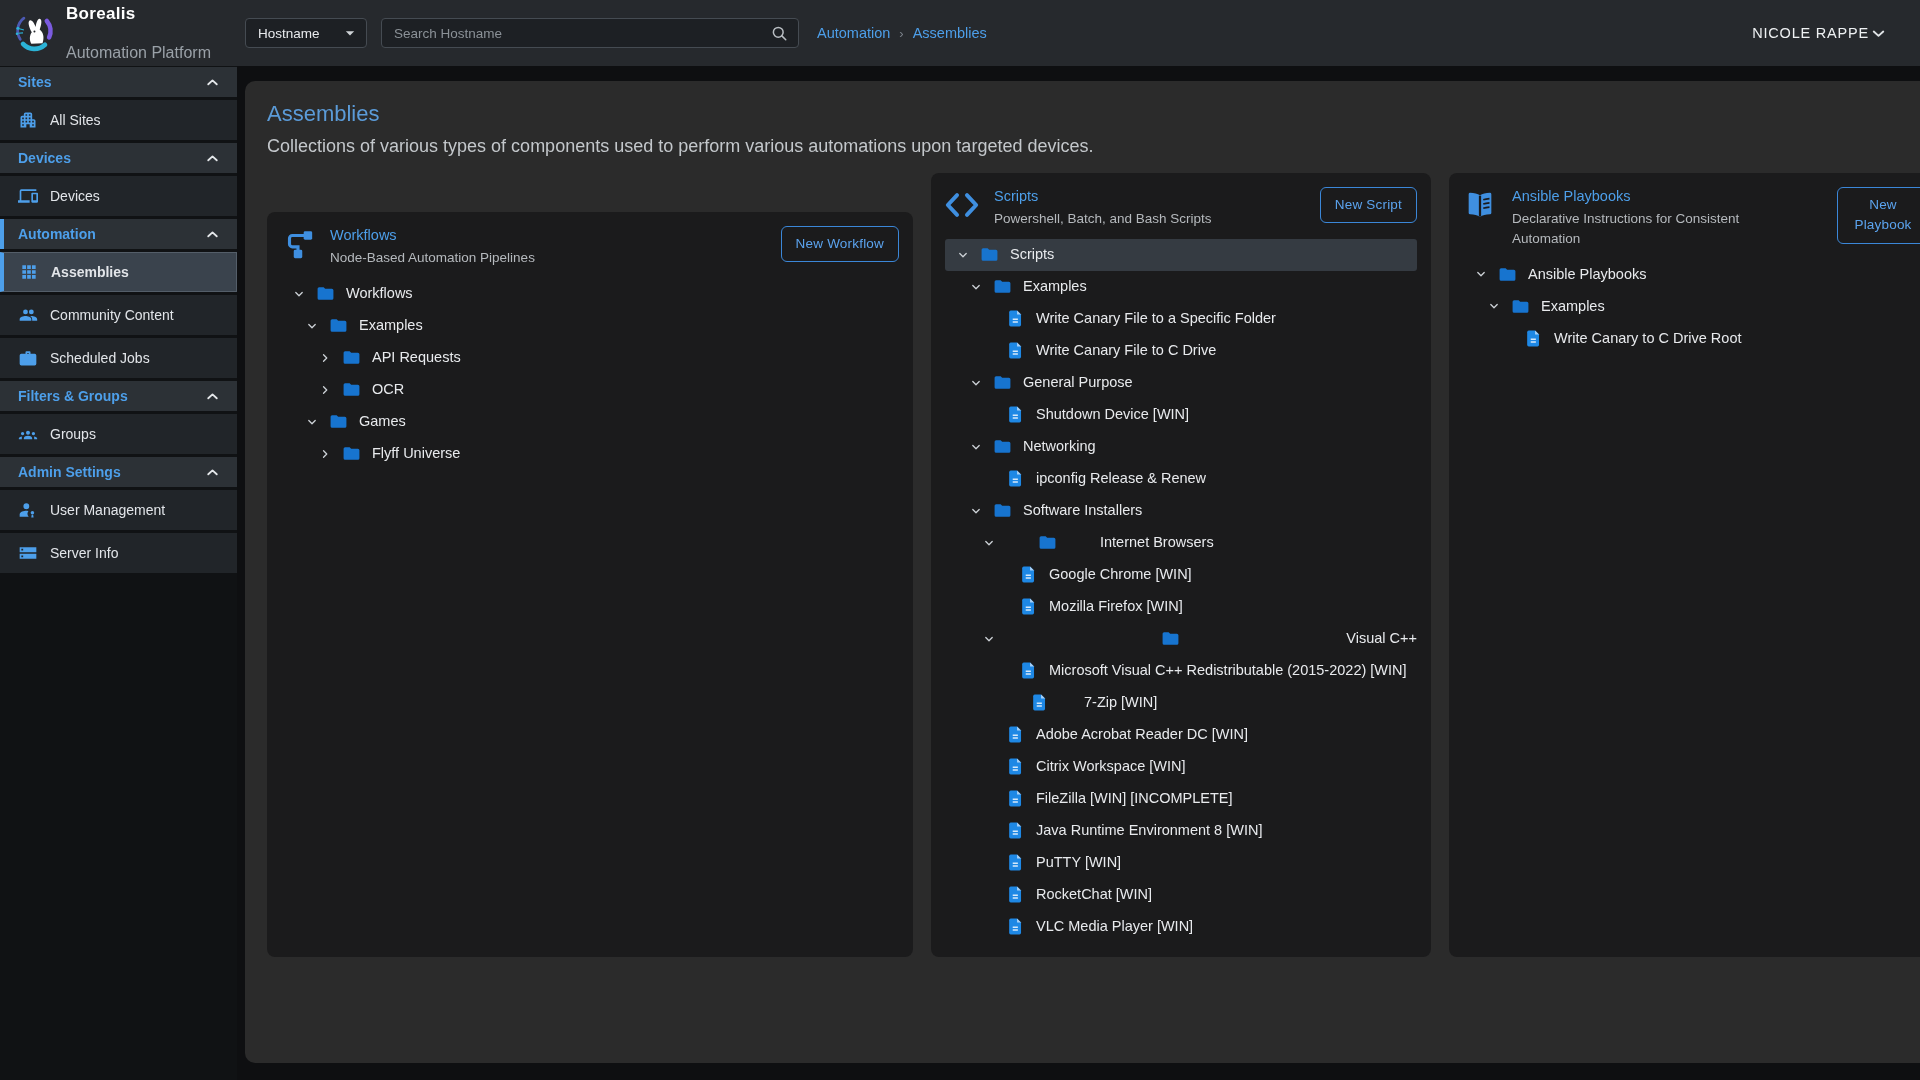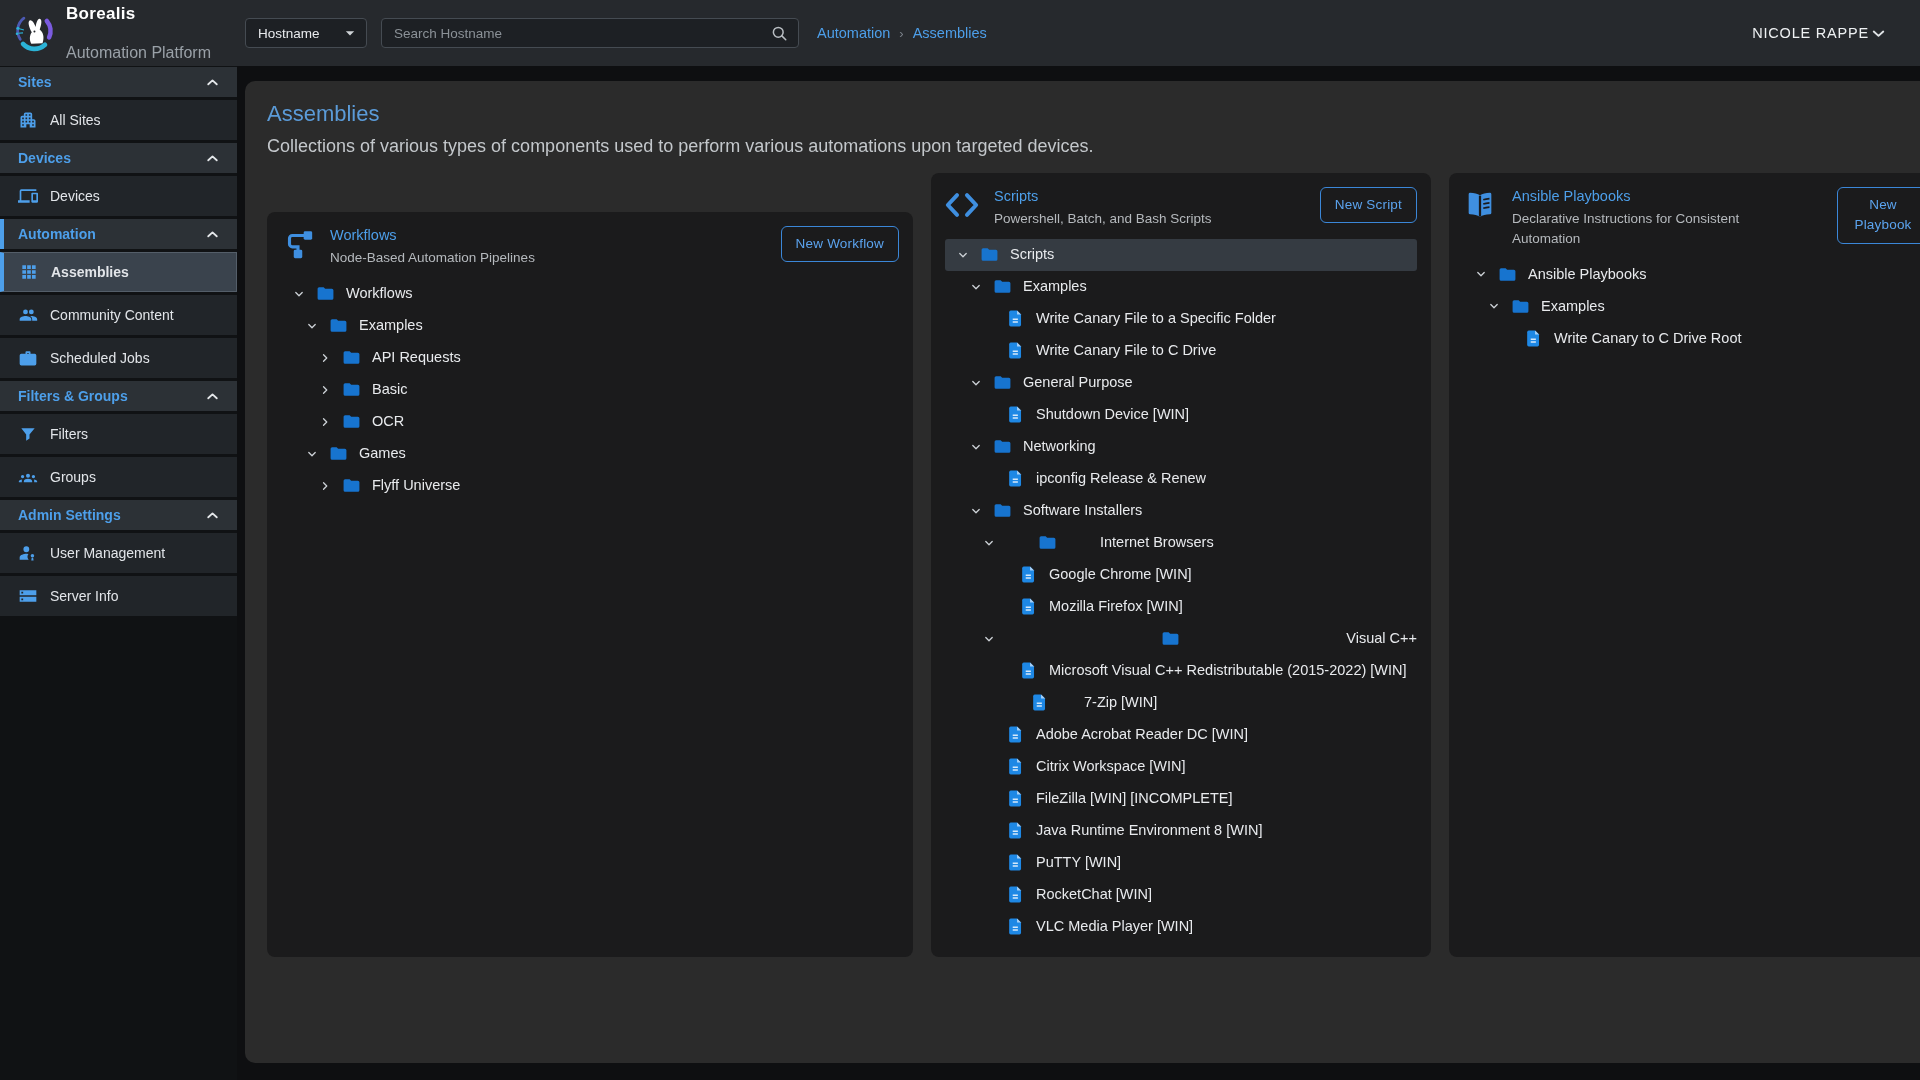--- a/index.html
+++ b/index.html
@@ -216,28 +216,20 @@
         <span class="sb-title">Filters &amp; Groups</span>
         <span class="sb-chev">
           <svg viewBox="0 0 24 24" fill="none" stroke="currentColor" stroke-width="2.6" stroke-linecap="round" stroke-linejoin="round">
             <path d="M6 14.5l6-5.5 6 5.5"></path>
           </svg>
         </span>
       </div>
       <div class="sb-item">
         <span class="sb-icon">
           <svg viewBox="0 0 24 24" fill="currentColor">
-            <path d="M4 5h16l-6.2 7.5v5L9.8 20v-7.5z"></path>
-          </svg>
-        </span>
-        <span>Filters</span>
-      </div>
-      <div class="sb-item">
-        <span class="sb-icon">
-          <svg viewBox="0 0 24 24" fill="currentColor">
             <path d="M12 12.9a2.4 2.4 0 1 0-2.4-2.4A2.4 2.4 0 0 0 12 12.9zm-6.5.6a2 2 0 1 0-2-2A2 2 0 0 0 5.5 13.5zm13 0a2 2 0 1 0-2-2A2 2 0 0 0 18.5 13.5zM12 14.2c-1.9 0-5 .9-5 2.8V18.3h10V17c0-1.9-3.1-2.8-5-2.8zm-7 .7c-1.6.1-4 .9-4 2.3v1.1h3.6V17a3.8 3.8 0 0 1 .4-2.1zm14 0a3.8 3.8 0 0 1 .4 2.1v1.4H23v-1.1c0-1.4-2.4-2.2-4-2.3z"></path>
           </svg>
         </span>
         <span>Groups</span>
       </div>
       <div class="sb-header">
         <span class="sb-title">Admin Settings</span>
         <span class="sb-chev">
           <svg viewBox="0 0 24 24" fill="none" stroke="currentColor" stroke-width="2.6" stroke-linecap="round" stroke-linejoin="round">
             <path d="M6 14.5l6-5.5 6 5.5"></path>
@@ -330,33 +322,20 @@
                 <span class="t-chev">
                   <svg viewBox="0 0 24 24" fill="none" stroke="currentColor" stroke-width="2.2" stroke-linecap="round" stroke-linejoin="round">
                     <path d="M9.5 6.5L15 12l-5.5 5.5"></path>
                   </svg>
                 </span>
                 <span class="t-icon folder-c">
                   <svg viewBox="0 0 24 24" fill="currentColor">
                     <path d="M9.6 4l2 2H20a2 2 0 0 1 2 2v10a2 2 0 0 1-2 2H4a2 2 0 0 1-2-2V6a2 2 0 0 1 2-2h5.6z"></path>
                   </svg>
                 </span>
-                <span class="t-label">Basic</span>
-              </div>
-              <div class="tree-row" style="padding-left: 36px;">
-                <span class="t-chev">
-                  <svg viewBox="0 0 24 24" fill="none" stroke="currentColor" stroke-width="2.2" stroke-linecap="round" stroke-linejoin="round">
-                    <path d="M9.5 6.5L15 12l-5.5 5.5"></path>
-                  </svg>
-                </span>
-                <span class="t-icon folder-c">
-                  <svg viewBox="0 0 24 24" fill="currentColor">
-                    <path d="M9.6 4l2 2H20a2 2 0 0 1 2 2v10a2 2 0 0 1-2 2H4a2 2 0 0 1-2-2V6a2 2 0 0 1 2-2h5.6z"></path>
-                  </svg>
-                </span>
                 <span class="t-label">OCR</span>
               </div>
               <div class="tree-row" style="padding-left: 23px;">
                 <span class="t-chev">
                   <svg viewBox="0 0 24 24" fill="none" stroke="currentColor" stroke-width="2.2" stroke-linecap="round" stroke-linejoin="round">
                     <path d="M6.5 9.5L12 15l5.5-5.5"></path>
                   </svg>
                 </span>
                 <span class="t-icon folder-c">
                   <svg viewBox="0 0 24 24" fill="currentColor">

